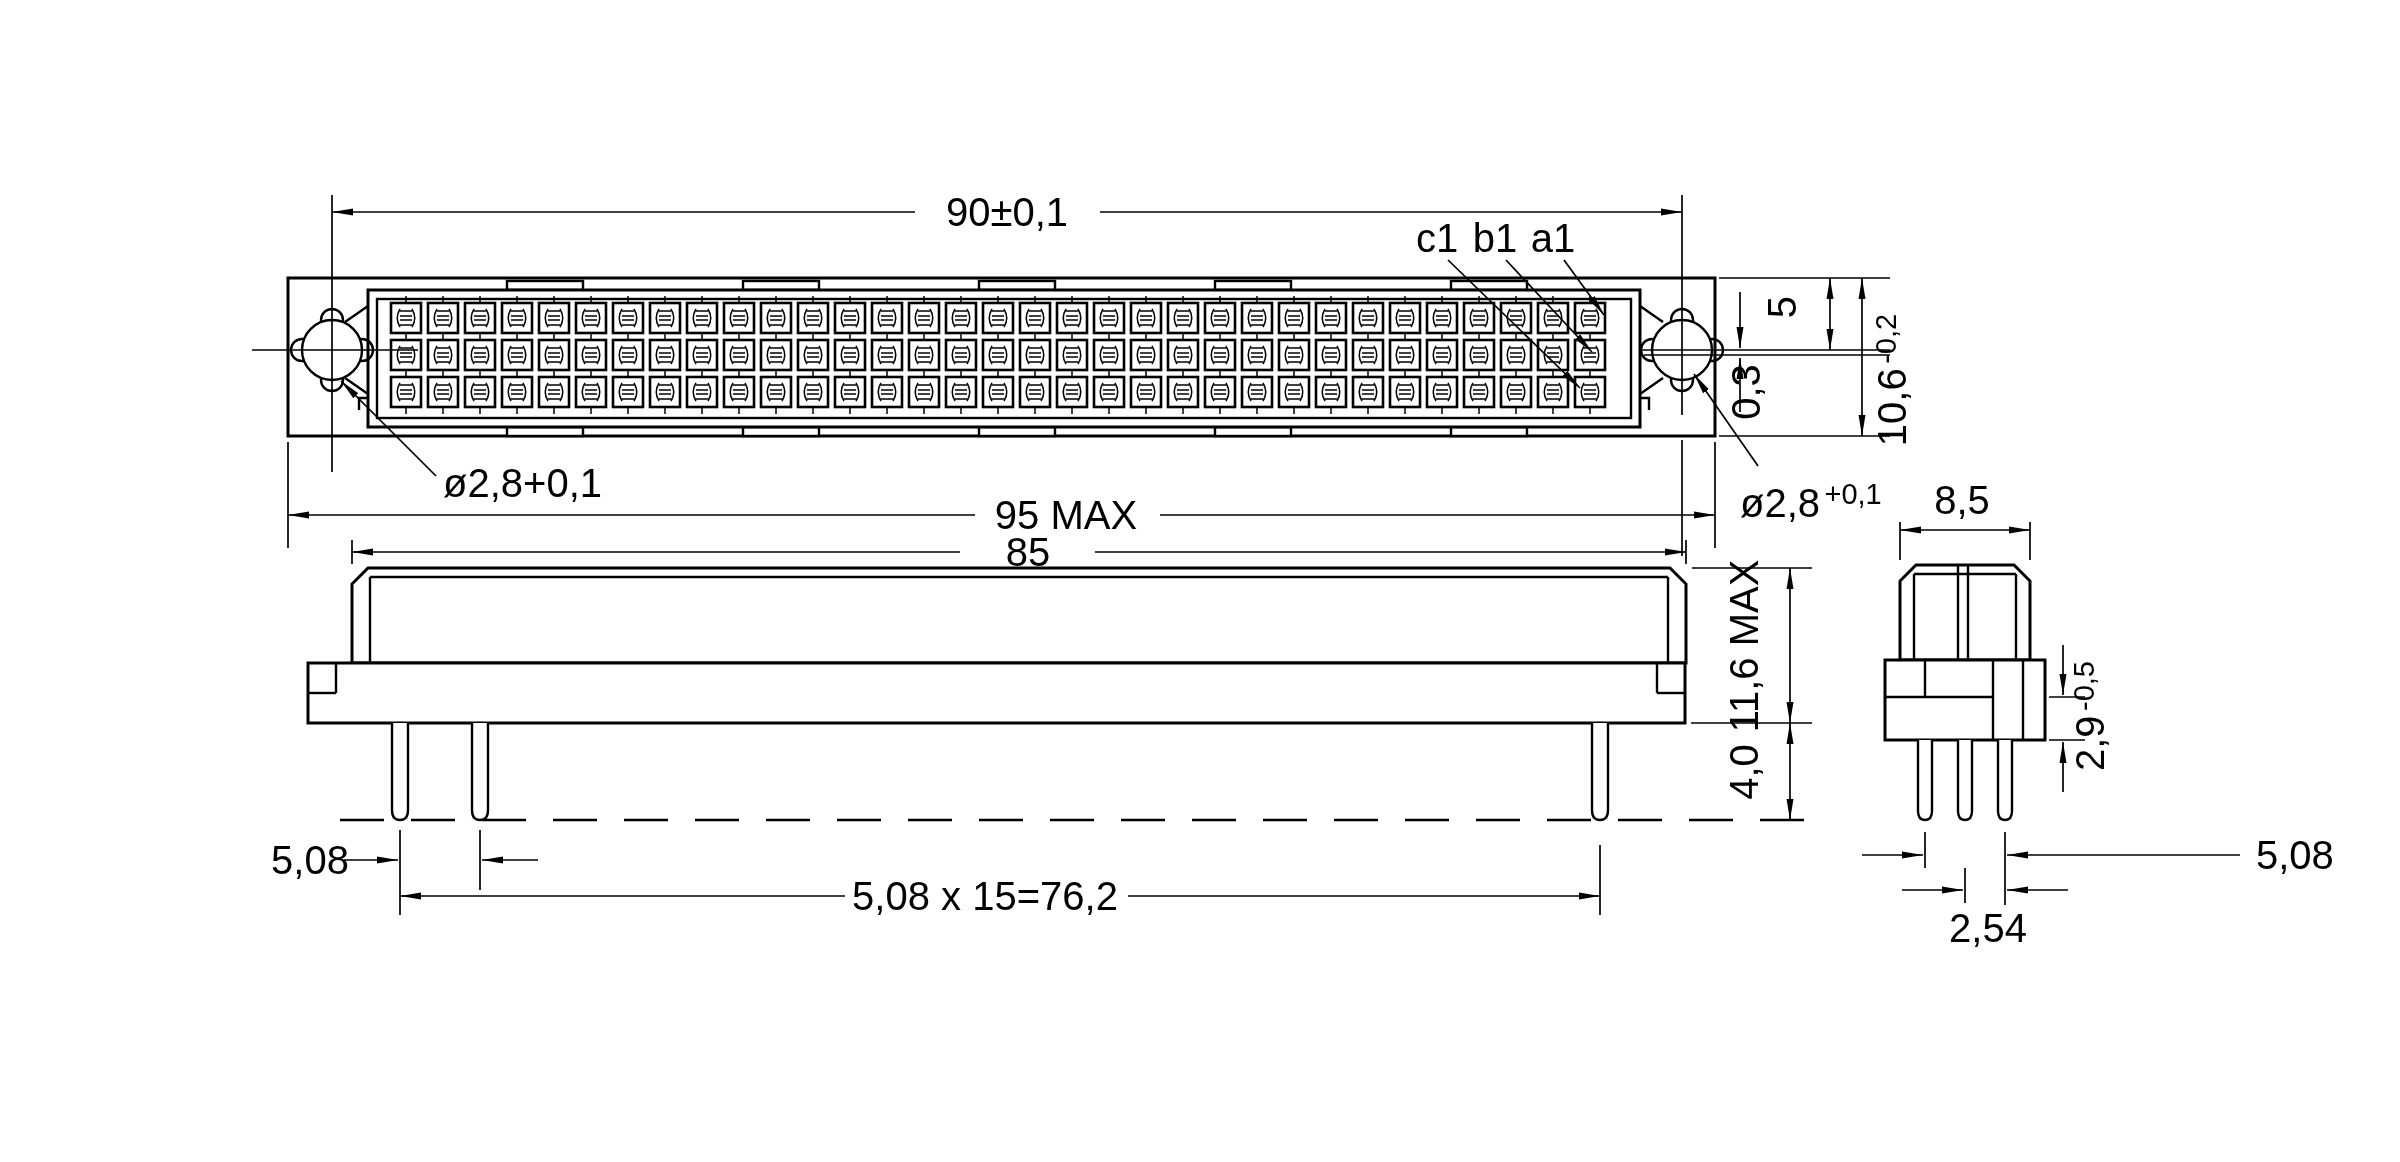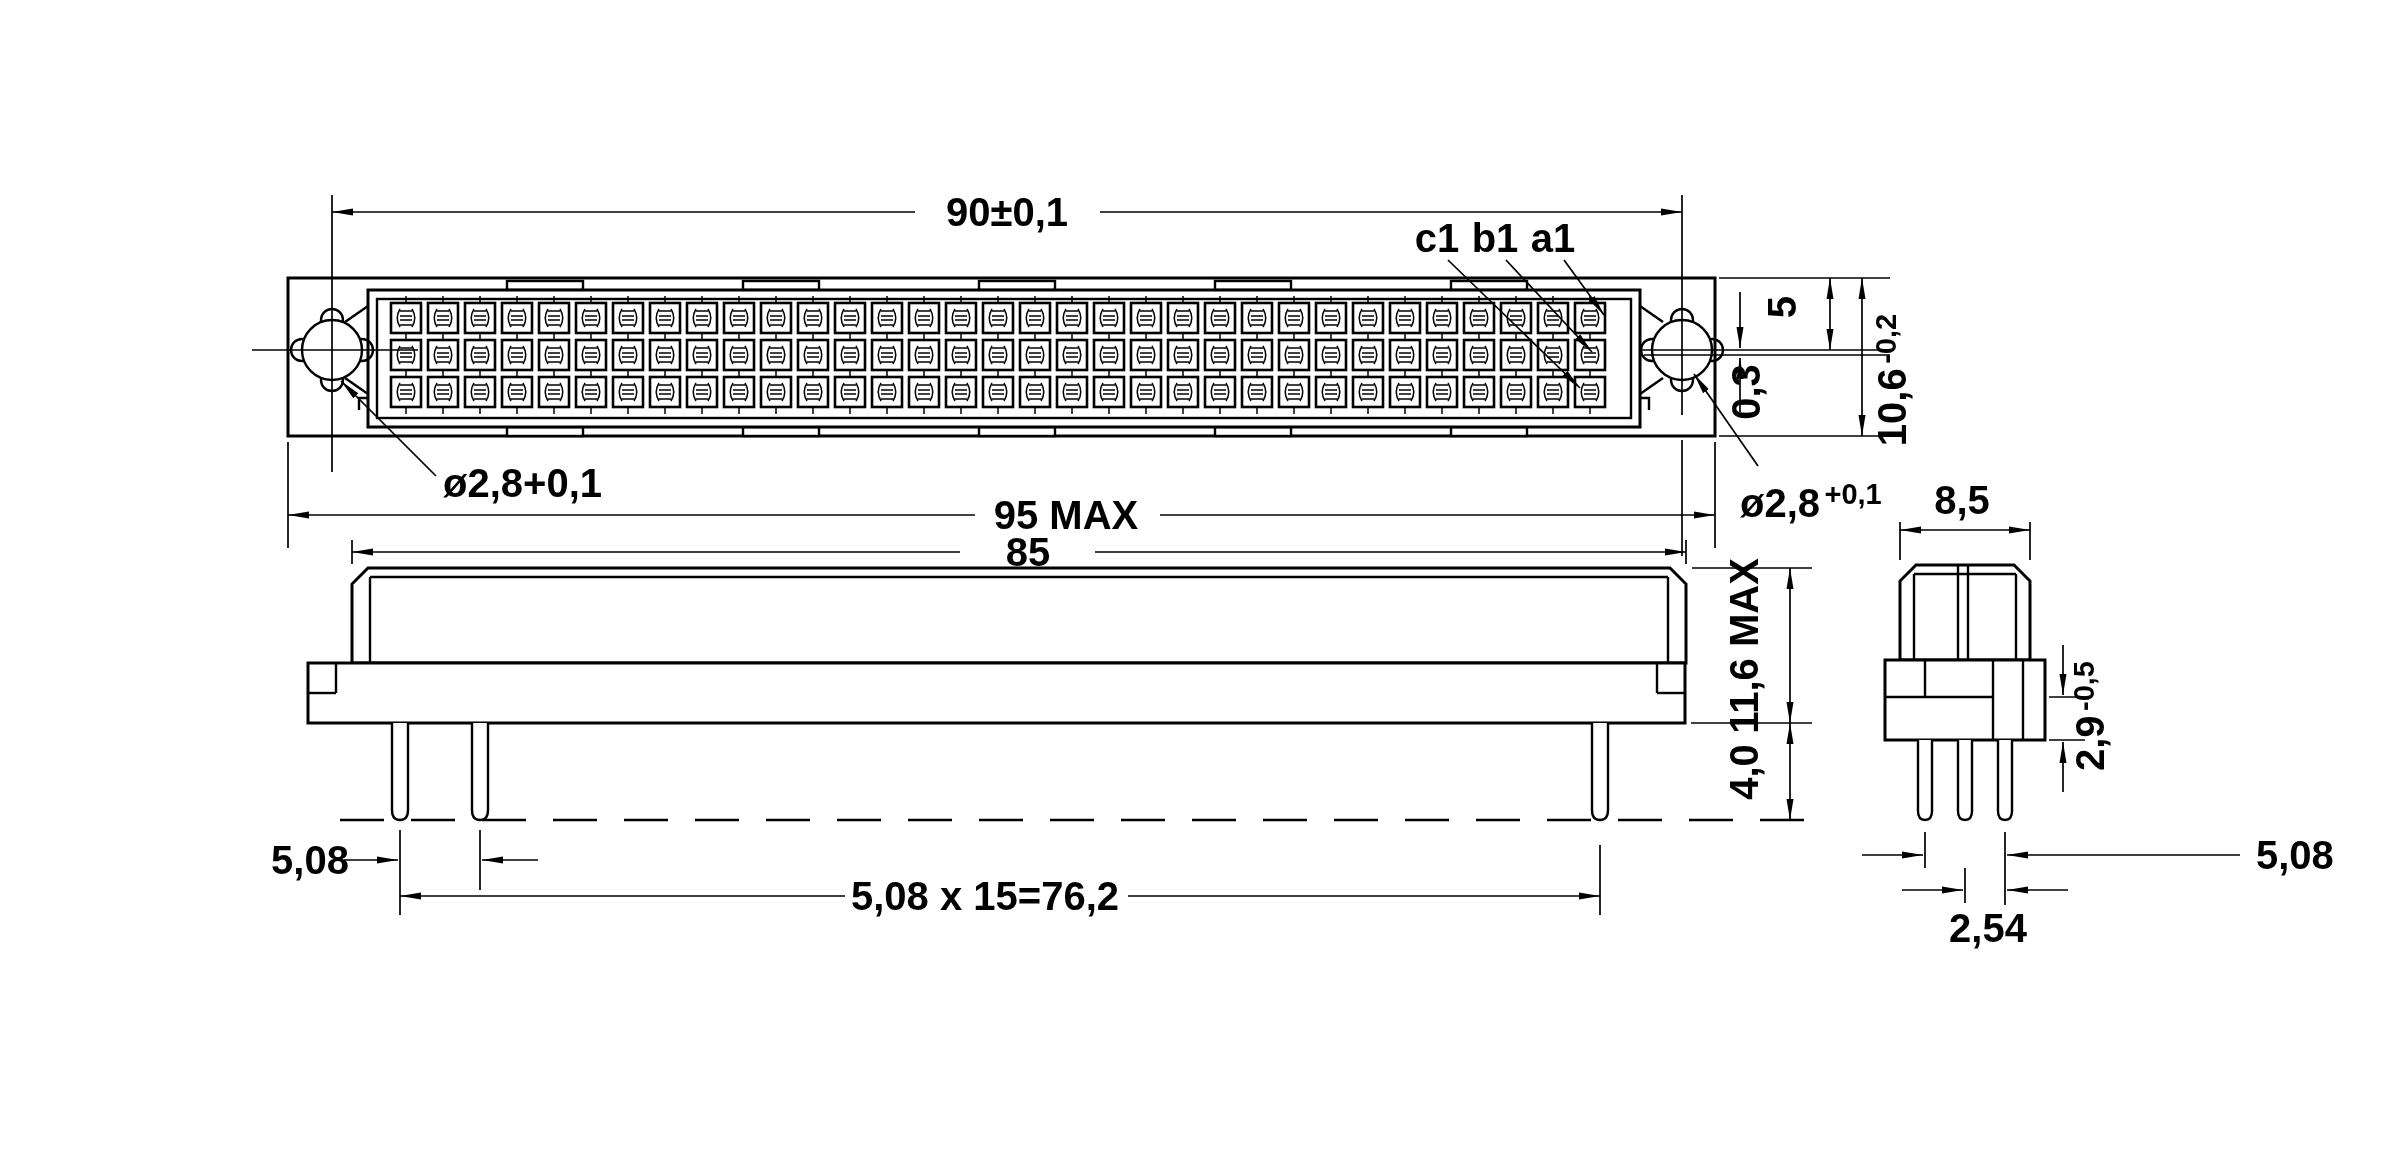--- a/index.html
+++ b/index.html
@@ -1,16 +1,16 @@
 <!DOCTYPE html>
 <html><head>
 <meta charset="utf-8">
 <style>
   html,body{margin:0;padding:0;background:#ffffff;}
-  .stage{position:relative;width:2400px;height:1162px;background:#fff;overflow:hidden;font-weight:bold;}
+  .stage{position:relative;width:2400px;height:1162px;background:#fff;overflow:hidden;}
   svg{display:block;}
   text{font-family:"Liberation Sans","DejaVu Sans",sans-serif;fill:#000;}
   .dim-text{font-size:40px;}
   .dim-text-sup{font-size:29px;}
   .thick-f{stroke:#000;stroke-width:3;fill:#fff;}
   .med{stroke:#000;stroke-width:2.4;fill:none;}
   .med-f{stroke:#000;stroke-width:2.4;fill:#fff;}
   .thin{stroke:#000;stroke-width:1.7;fill:none;}
   .cellline{stroke:#000;stroke-width:1.5;fill:none;}
 </style>

